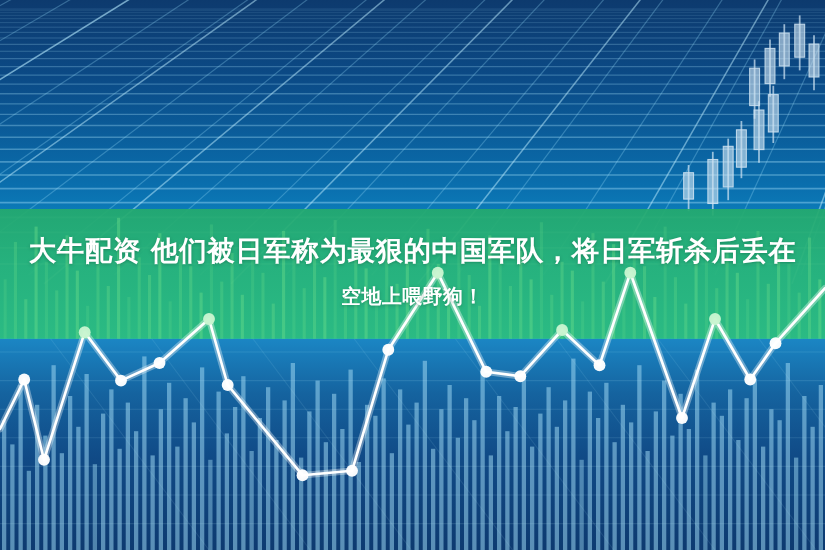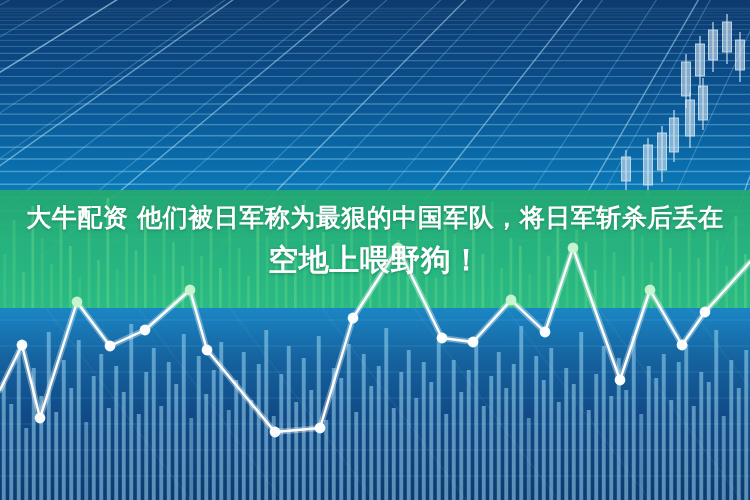--- a/index.html
+++ b/index.html
@@ -26,28 +26,28 @@
     background:linear-gradient(180deg,#1b86c4 0%,#15639f 26%,#104a86 56%,#0d3a70 100%);
   }
   #greenband{
     position:absolute;left:0;top:190px;width:750px;height:118px;
     background:linear-gradient(180deg,
       rgba(36,170,110,.93) 0%,
       rgba(40,180,120,.93) 45%,
       rgba(44,186,124,.93) 100%);
   }
   #headline{
-    position:absolute;left:0;top:180px;width:750px;height:118px;
+    position:absolute;left:0;top:190px;width:750px;height:118px;
     display:flex;flex-direction:column;align-items:center;justify-content:center;
     color:#ffffff;font-weight:bold;font-size:25px;line-height:42px;
     letter-spacing:.5px;text-align:center;
     text-shadow:0 1px 3px rgba(0,60,40,.35);
     white-space:nowrap;
   }
-  #headline .l2{font-size:30px;}
+  #headline .l2{font-size:18px;}
 </style>
 </head>
 <body>
 
 <div id="stage">
 
   <div class="layer" id="sky"></div>
 
   <svg class="layer" id="grid-svg" viewBox="0 0 750 500" preserveAspectRatio="none">
       <line x1="-40" y1="8" x2="790" y2="8" stroke="rgba(168,226,250,0.120)" stroke-width="0.60"></line>

